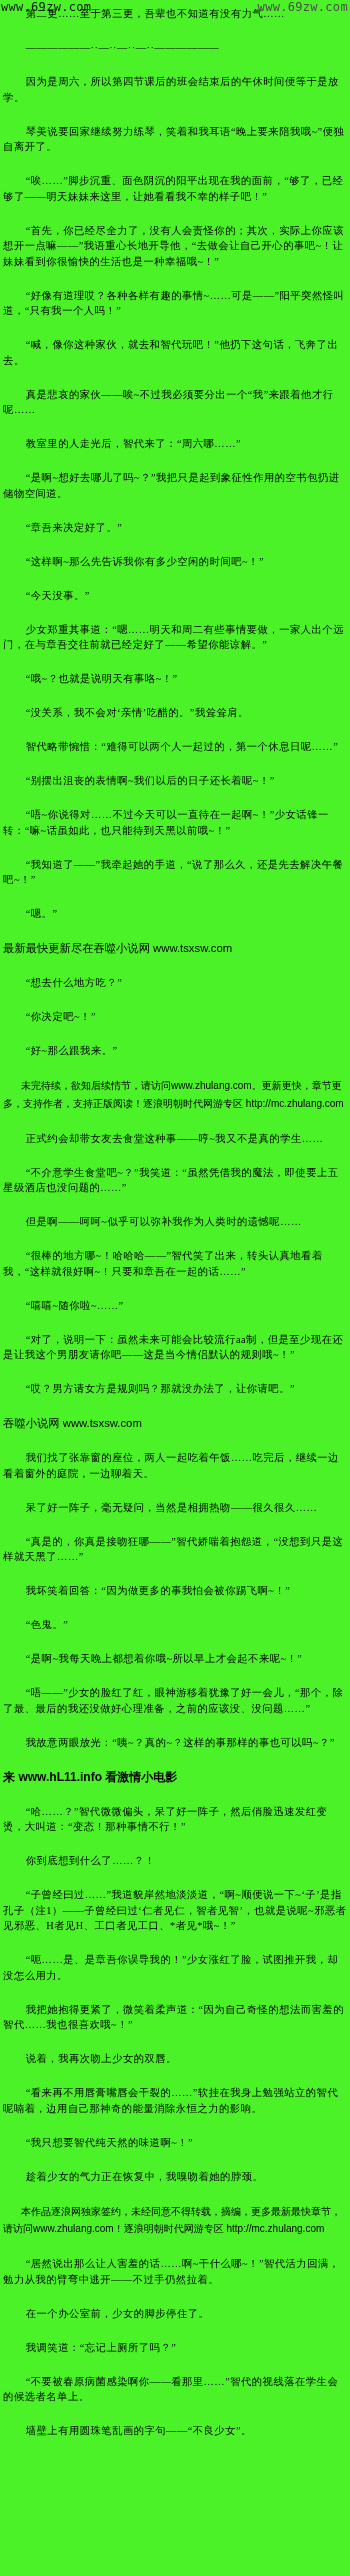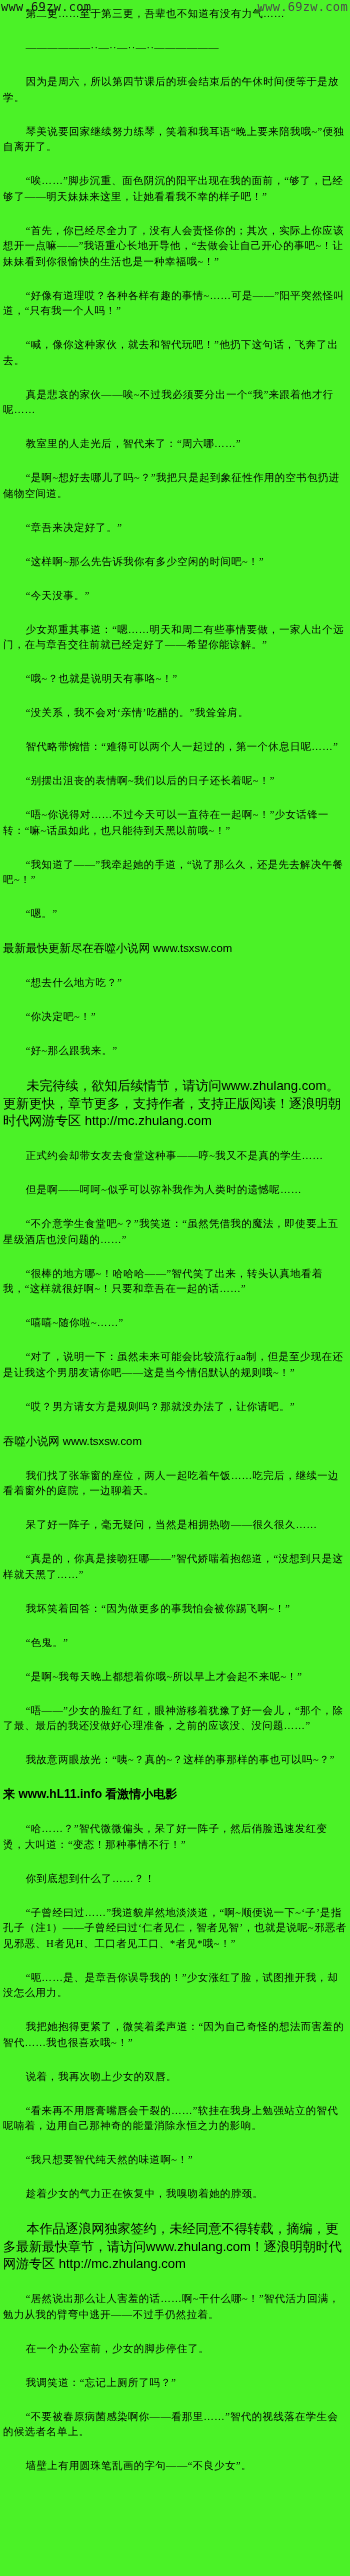--- a/index.html
+++ b/index.html
@@ -45,21 +45,21 @@
   }
   .p-ad-left-bold{
     font-family:"Liberation Sans","DejaVu Sans",sans-serif;
     font-size:12px;
     font-weight:bold;
     line-height:16.5px;
     text-indent:0;
   }
   .p-ad-indent{
     font-family:"Liberation Sans","DejaVu Sans",sans-serif;
-    font-size:13px;
+    font-size:10px;
     line-height:17.5px;
     text-indent:1.8em;
     margin:25px 0;
   }
 </style>
 </head>
 <body>
 
 <div class="page">
   <span class="wm wm-tl">www.69zw.com</span>
@@ -87,22 +87,22 @@
       <p class="p-body">“别摆出沮丧的表情啊~我们以后的日子还长着呢~！”</p>
       <p class="p-body">“唔~你说得对……不过今天可以一直待在一起啊~！”少女话锋一转：“嘛~话虽如此，也只能待到天黑以前哦~！”</p>
       <p class="p-body">“我知道了——”我牵起她的手道，“说了那么久，还是先去解决午餐吧~！”</p>
       <p class="p-body">“嗯。”</p>
       <p class="p-ad-left">最新最快更新尽在吞噬小说网 www.tsxsw.com</p>
       <p class="p-body">“想去什么地方吃？”</p>
       <p class="p-body">“你决定吧~！”</p>
       <p class="p-body">“好~那么跟我来。”</p>
       <p class="p-ad-indent">未完待续，欲知后续情节，请访问www.zhulang.com。更新更快，章节更多，支持作者，支持正版阅读！逐浪明朝时代网游专区 http://mc.zhulang.com</p>
       <p class="p-body">正式约会却带女友去食堂这种事——哼~我又不是真的学生……</p>
+      <p class="p-body">“不介意学生食堂吧~？”我笑道：“虽然凭借我的魔法，即使要上五星级酒店也没问题的……”</p>
       <p class="p-body">但是啊——呵呵~似乎可以弥补我作为人类时的遗憾呢……</p>
-      <p class="p-body">“不介意学生食堂吧~？”我笑道：“虽然凭借我的魔法，即使要上五星级酒店也没问题的……”</p>
       <p class="p-body">“很棒的地方哪~！哈哈哈——”智代笑了出来，转头认真地看着我，“这样就很好啊~！只要和章吾在一起的话……”</p>
       <p class="p-body">“嘻嘻~随你啦~……”</p>
       <p class="p-body">“对了，说明一下：虽然未来可能会比较流行aa制，但是至少现在还是让我这个男朋友请你吧——这是当今情侣默认的规则哦~！”</p>
       <p class="p-body">“哎？男方请女方是规则吗？那就没办法了，让你请吧。”</p>
       <p class="p-ad-left">吞噬小说网  www.tsxsw.com</p>
       <p class="p-body">我们找了张靠窗的座位，两人一起吃着午饭……吃完后，继续一边看着窗外的庭院，一边聊着天。</p>
       <p class="p-body">呆了好一阵子，毫无疑问，当然是相拥热吻——很久很久……</p>
       <p class="p-body">“真是的，你真是接吻狂哪——”智代娇喘着抱怨道，“没想到只是这样就天黑了……”</p>
       <p class="p-body">我坏笑着回答：“因为做更多的事我怕会被你踢飞啊~！”</p>
       <p class="p-body">“色鬼。”</p>

